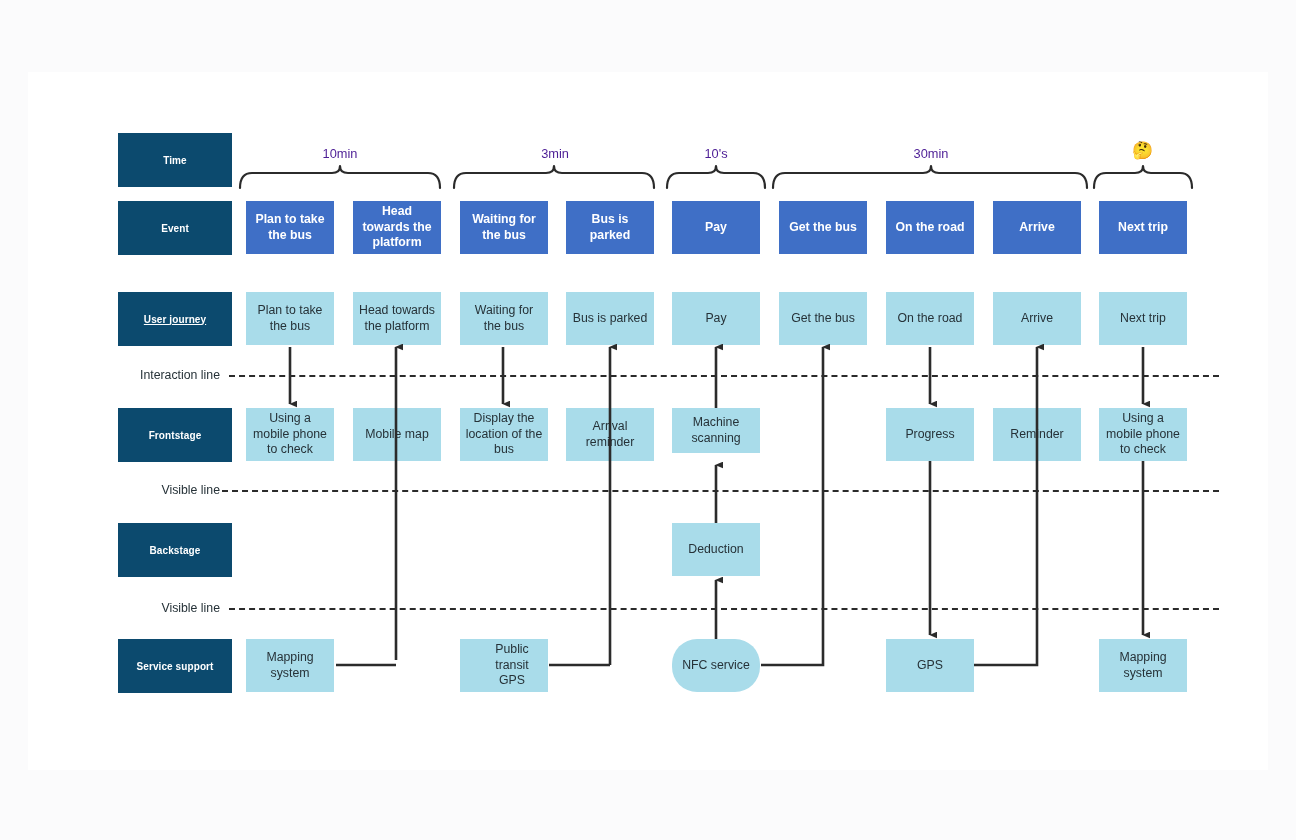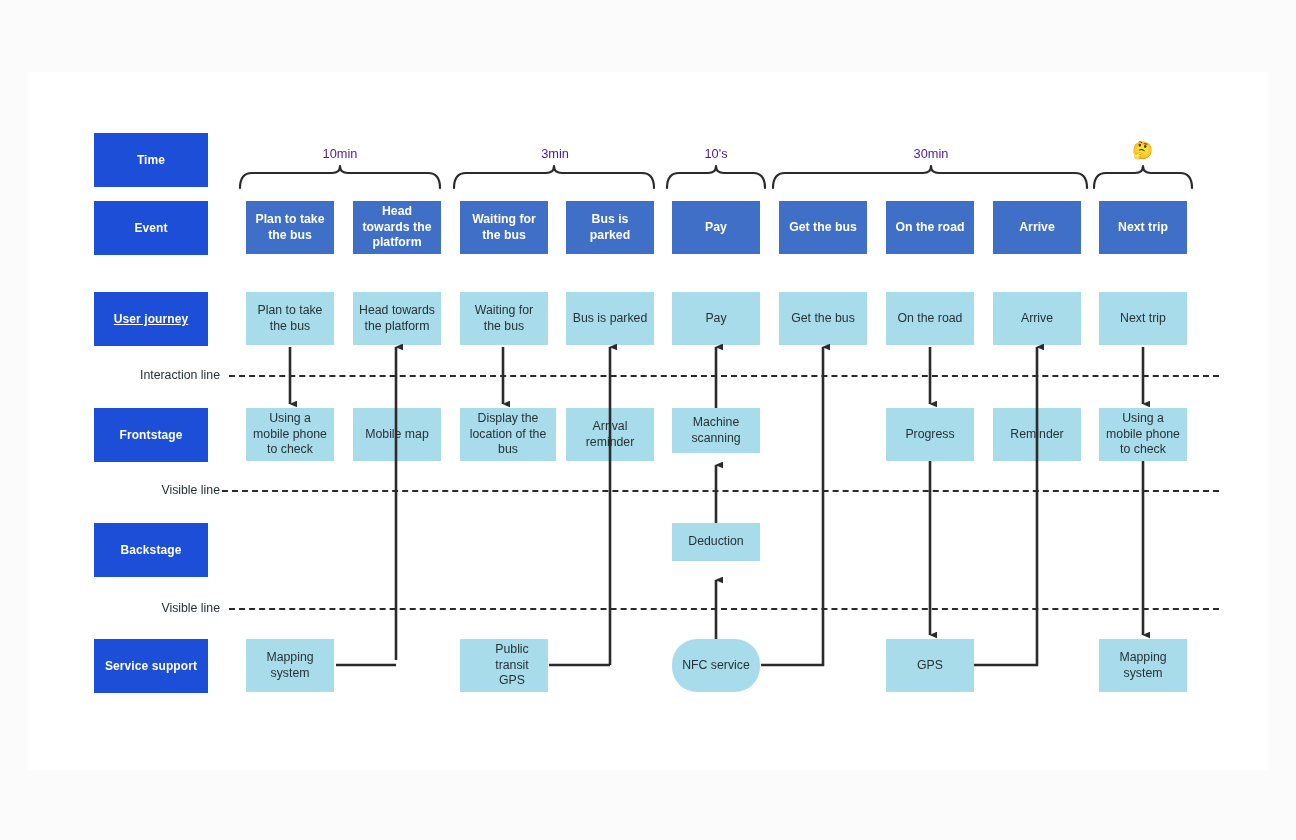--- a/index.html
+++ b/index.html
@@ -17,29 +17,30 @@
   #card {
     position: absolute;
     left: 28px; top: 72px;
     width: 1240px; height: 698px;
     background: #ffffff;
   }
   
   .rowlabel {
     position: absolute;
     width: 114px; height: 54px;
-    background: #1d4ed8;
+    background: #0c4a6e;
     color: #ffffff;
-    font-size: 12px;
+    font-size: 10px;
     font-weight: 700;
     display: flex;
     align-items: center;
     justify-content: center;
     text-align: center;
     letter-spacing: .1px;
+    margin-left: 24px;
   }
   
   .box {
     position: absolute;
     display: flex;
     align-items: center;
     justify-content: center;
     text-align: center;
     line-height: 1.28;
     overflow: hidden;
@@ -175,21 +176,21 @@
 
   <div class="divlabel" style="left:60px; top:368px; width:160px;">Interaction line</div>
   <div class="divider" style="left:229px; top:375px; width:990px;"></div>
 
   <div class="box front" style="left:246px; top:408px; width:88px; height:53px;">
     <span class="inner">Using a mobile phone to check</span>
     </div>
   <div class="box front" style="left:353px; top:408px; width:88px; height:53px;">
     <span class="inner">Mobile map</span>
     </div>
-  <div class="box front" style="left:460px; top:408px; width:96px; height:53px;">
+  <div class="box front" style="left:460px; top:408px; width:88px; height:53px;">
     <span class="inner">Display the location of the bus</span>
     </div>
   <div class="box front" style="left:566px; top:408px; width:88px; height:53px;">
     <span class="inner">Arrival reminder</span>
     </div>
   <div class="box front" style="left:672px; top:408px; width:88px; height:45px;">
     <span class="inner">Machine scanning</span>
     </div>
   <div class="box front" style="left:886px; top:408px; width:88px; height:53px;">
     <span class="inner">Progress</span>
@@ -197,21 +198,21 @@
   <div class="box front" style="left:993px; top:408px; width:88px; height:53px;">
     <span class="inner">Reminder</span>
     </div>
   <div class="box front" style="left:1099px; top:408px; width:88px; height:53px;">
     <span class="inner">Using a mobile phone to check</span>
     </div>
 
   <div class="divlabel" style="left:60px; top:483px; width:160px;">Visible line</div>
   <div class="divider" style="left:222px; top:490px; width:997px;"></div>
 
-  <div class="box back" style="left:672px; top:523px; width:88px; height:38px;">
+  <div class="box back" style="left:672px; top:523px; width:88px; height:53px;">
     <span class="inner">Deduction</span>
     </div>
 
   <div class="divlabel" style="left:60px; top:601px; width:160px;">Visible line</div>
   <div class="divider" style="left:229px; top:608px; width:990px;"></div>
 
   <div class="box support" style="left:246px; top:639px; width:88px; height:53px;">
     <span class="inner">Mapping system</span>
     </div>
   <div class="box support" style="left:460px; top:639px; width:88px; height:53px;padding-left:16px;">

